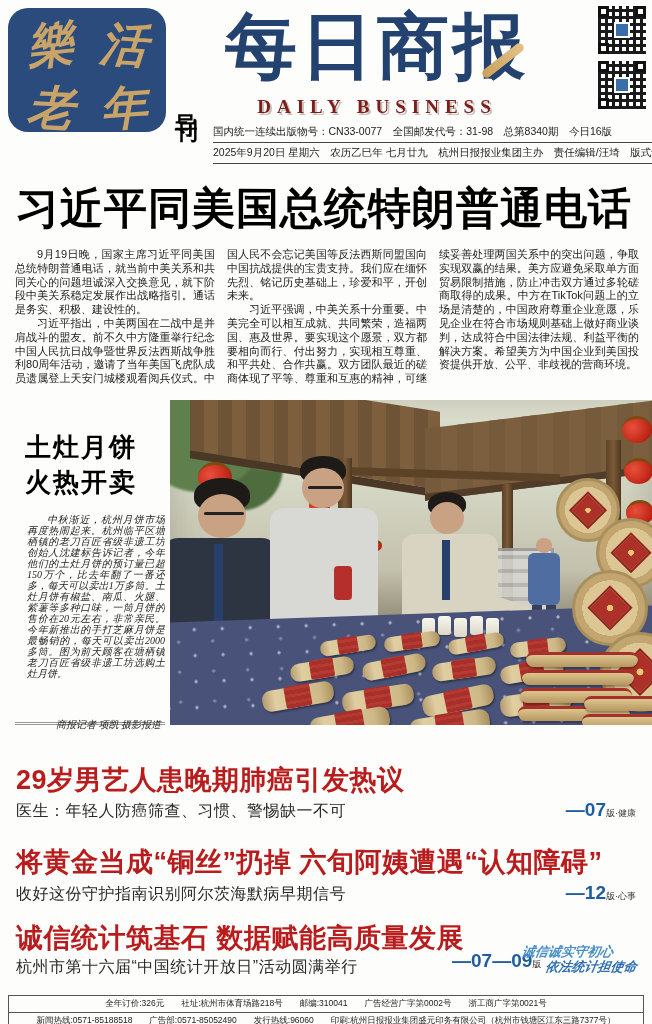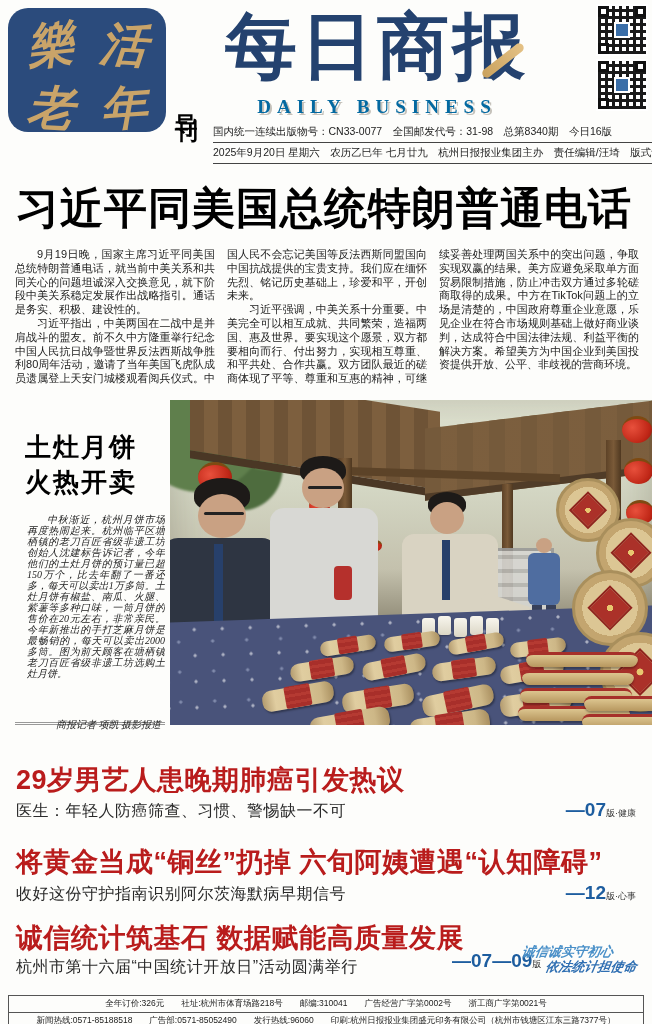--- a/index.html
+++ b/index.html
@@ -35,21 +35,21 @@
     white-space:nowrap; line-height:1.25;
   }
   .gold-stroke {
     position:absolute; left:478px; top:56px; width:50px; height:9px;
     background:linear-gradient(90deg,#caa25e,#e4c185); border-radius:5px;
     transform:rotate(-38deg);
   }
   .mast-en {
     position:absolute; left:222px; top:96px; width:310px; text-align:center;
     font-family:"Liberation Serif","DejaVu Serif",serif;
-    font-size:19px; font-weight:bold; color:#0369a1; letter-spacing:6px;
+    font-size:19px; font-weight:bold; color:#7f1d1d; letter-spacing:6px;
     text-shadow:2px 2px 0 #c5c2bb; white-space:nowrap;
   }
   .qr {
     position:absolute; width:48px; height:48px; background:
       repeating-linear-gradient(0deg,#1a1a1a 0 3px,transparent 3px 7px),
       repeating-linear-gradient(90deg,#1a1a1a 0 3px,#fff 3px 7px);
     outline:2px solid #fff;
   }
   .qr .eye { position:absolute; width:11px; height:11px; border:3px solid #111; background:#fff; }
   .qr .eye.tl{ left:0; top:0; } .qr .eye.tr{ right:0; top:0; } .qr .eye.bl{ left:0; bottom:0; }

